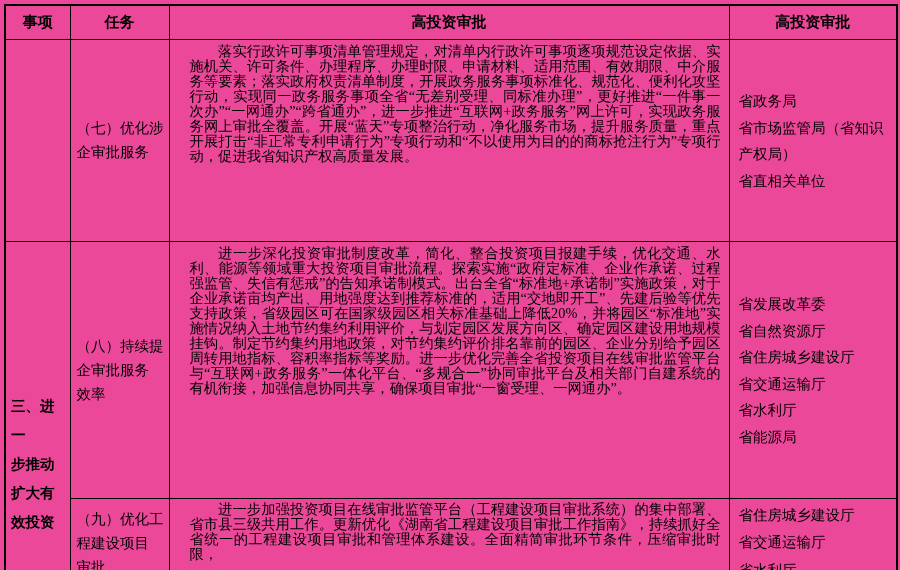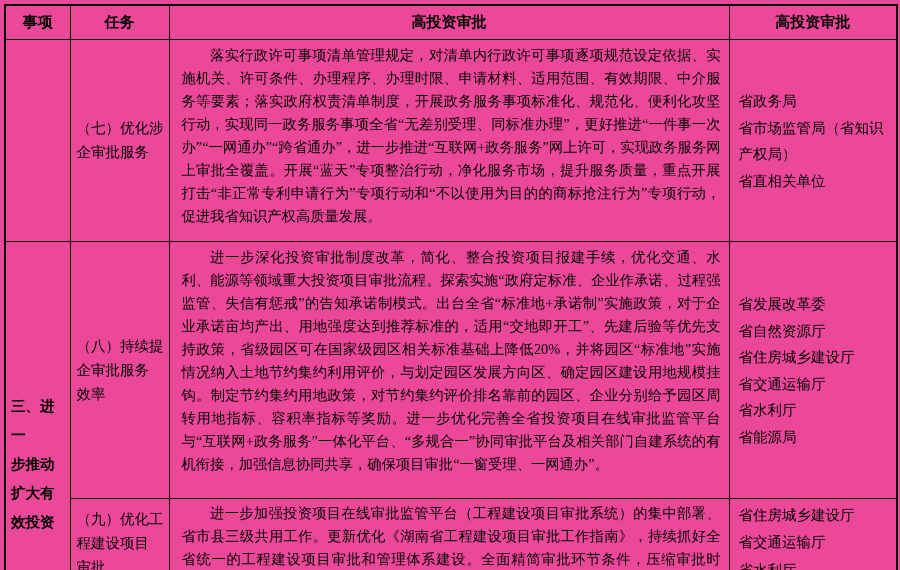--- a/index.html
+++ b/index.html
@@ -46,25 +46,25 @@
   td.task-cell {
     white-space:pre-line;
     font-size:14.5px;
     line-height:24px;
     text-align:left;
     vertical-align:middle;
     padding:0 3px 0 6px;
   }
   td.content-cell {
     font-size:14.3px;
-    line-height:23px;
+    line-height:15px;
     text-align:justify;
     text-indent:2em;
     vertical-align:top;
-    padding:4px 8px 0 12px;
+    padding:4px 8px 0 20px;
   }
   td.units-cell {
     white-space:pre-line;
     font-size:14.5px;
     line-height:26.5px;
     text-align:left;
     vertical-align:middle;
     padding:2px 4px 0 9px;
   }
   tr.row-3 td.task-cell    { vertical-align:top; padding-top:8px; }

